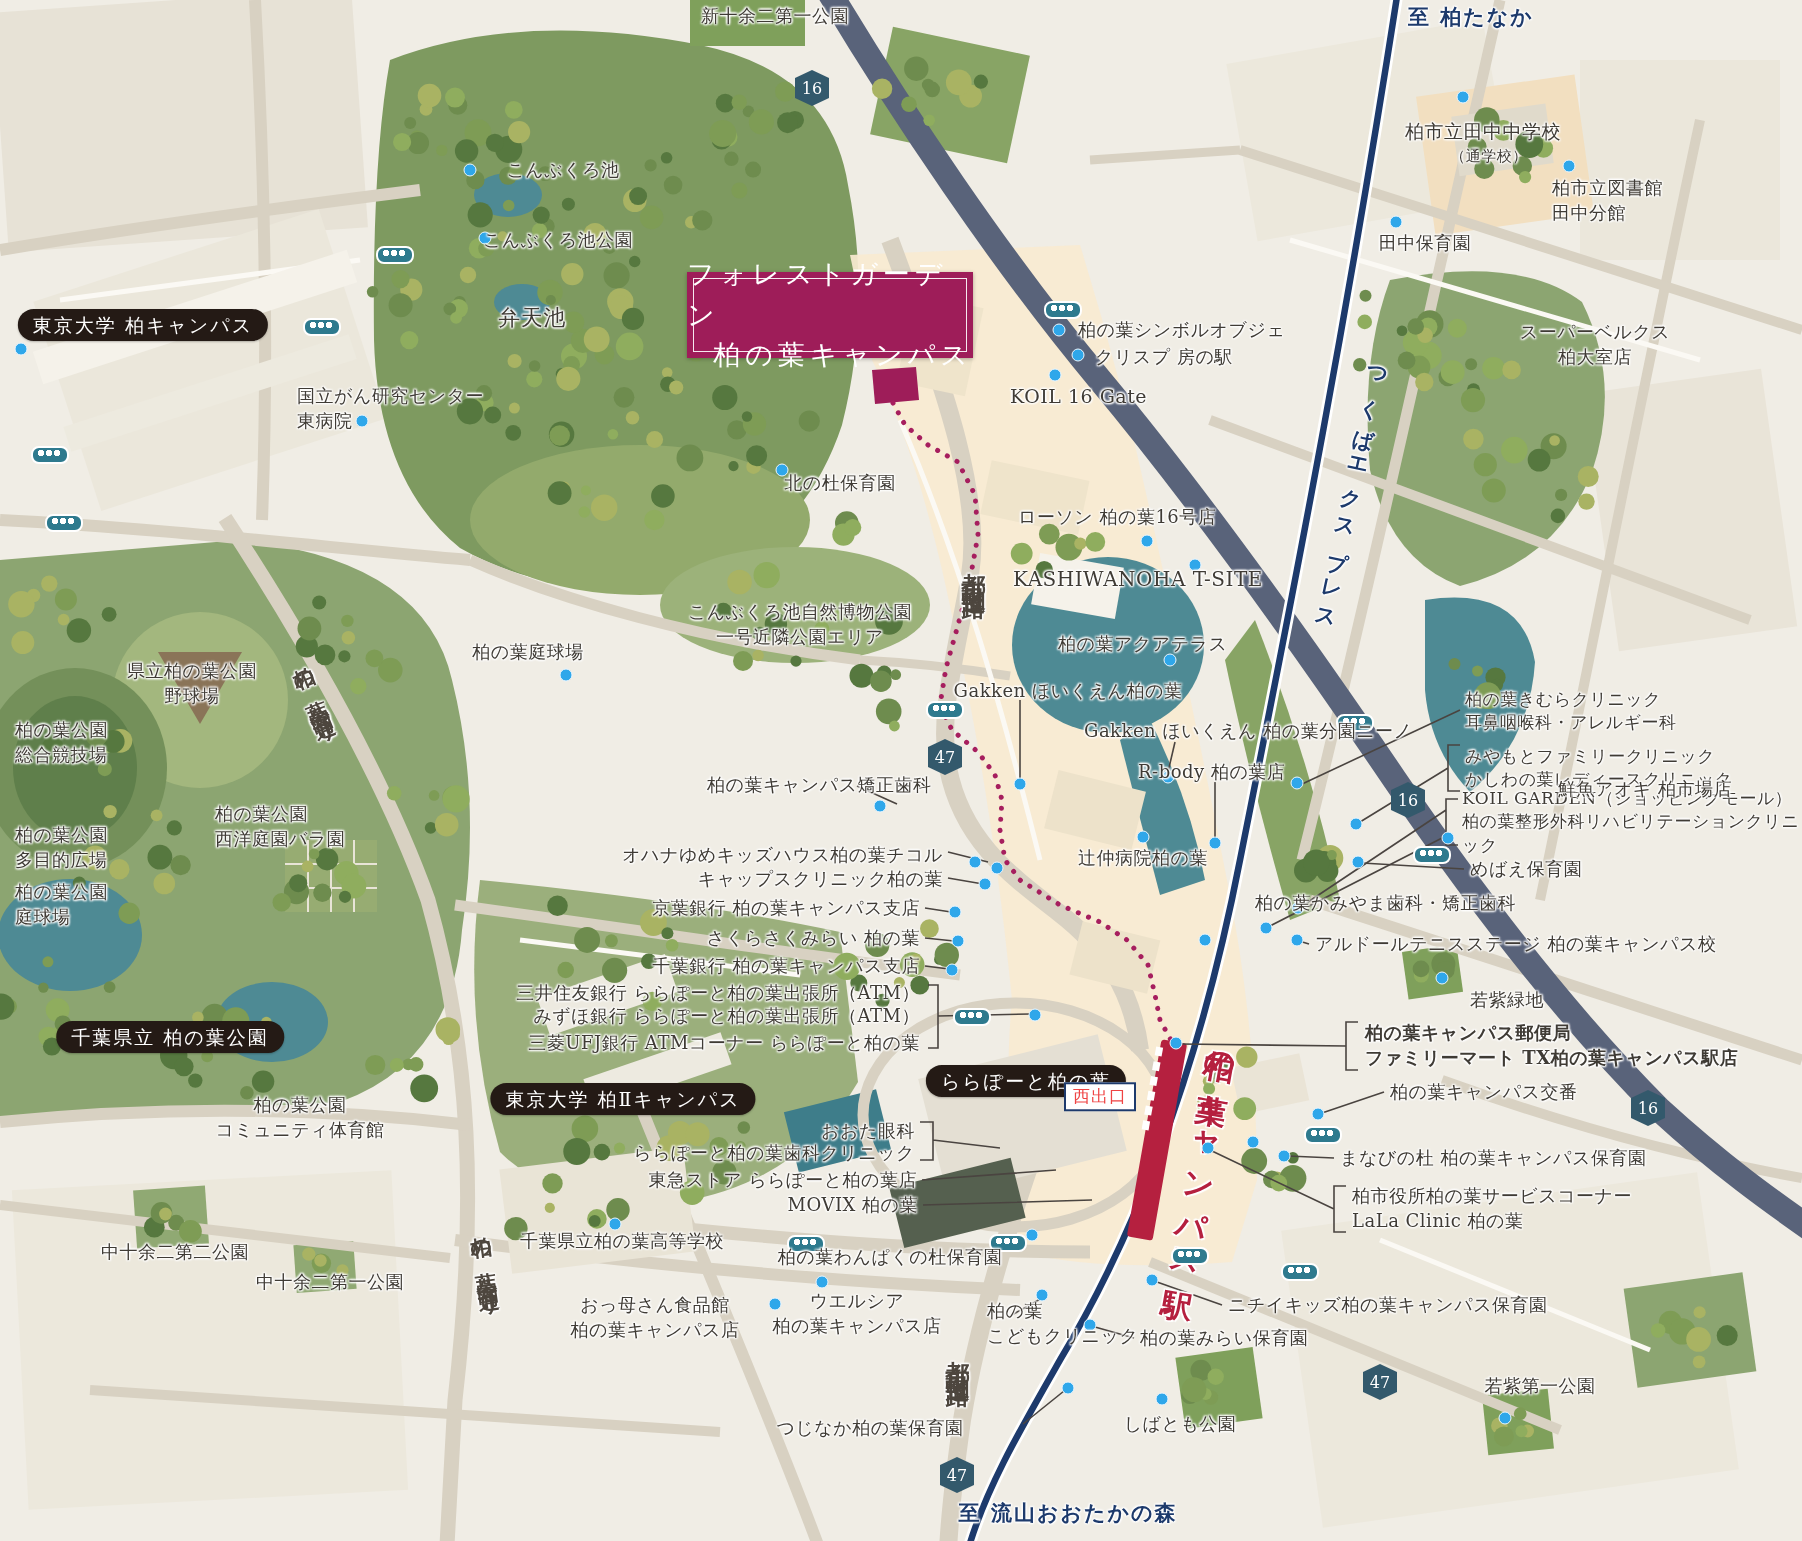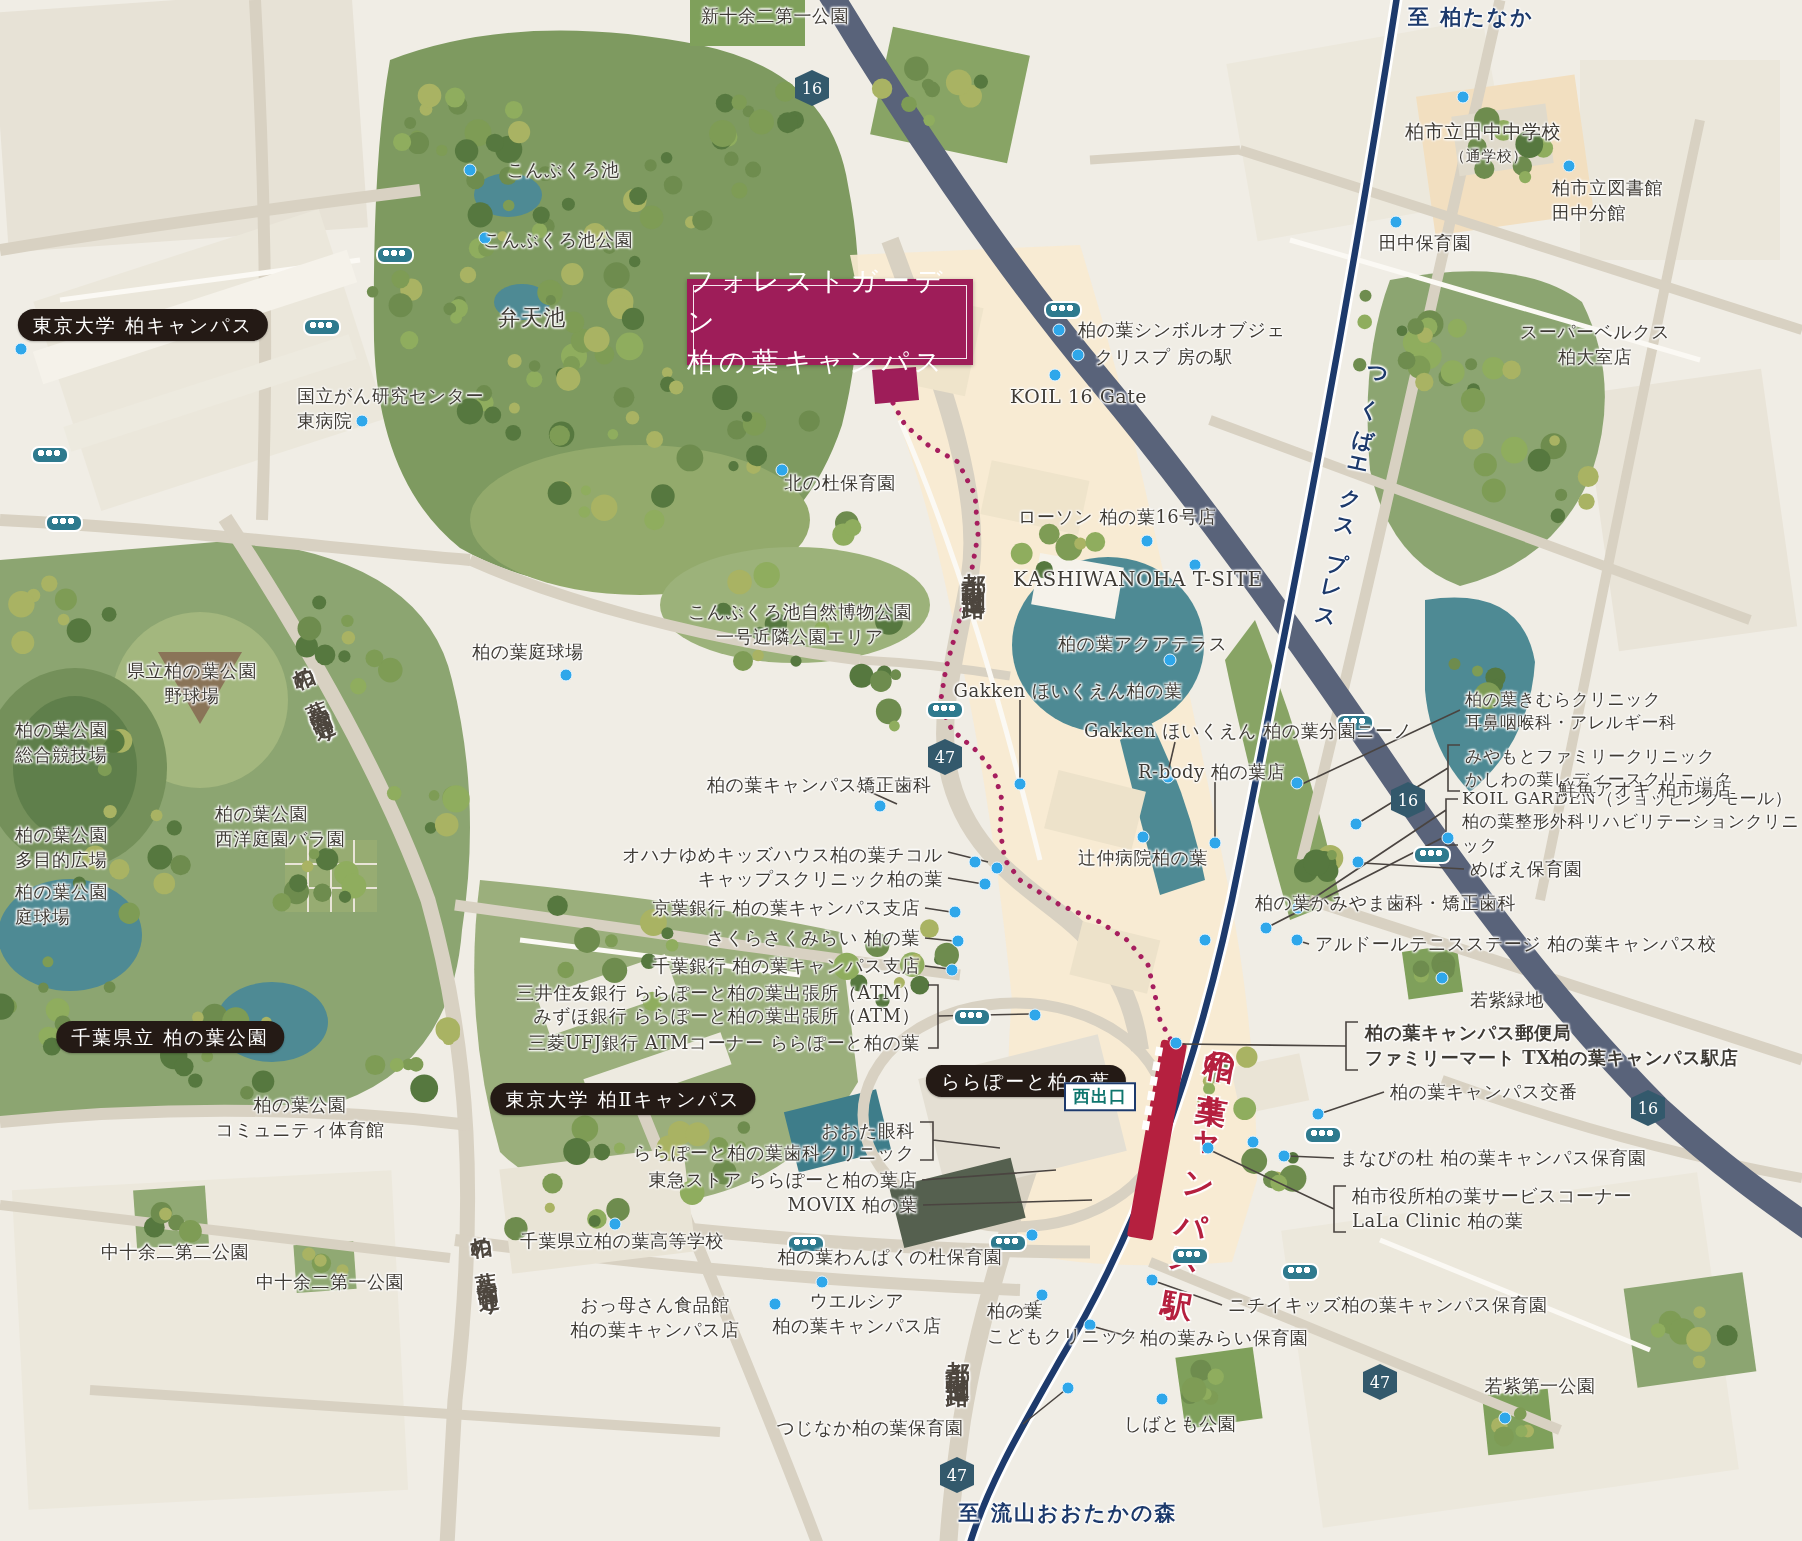--- a/index.html
+++ b/index.html
@@ -12,36 +12,36 @@
       transform:translate(-50%,-50%);
       text-shadow:0 0 2px #fff,0 0 3px #fff,1px 1px 2px #fff,-1px -1px 2px #fff,1px -1px 2px #fff,-1px 1px 2px #fff;}
   .lb[data-ta="left"]{transform:translate(0,-50%);text-align:left;}
   .lb[data-ta="right"]{transform:translate(-100%,-50%);text-align:right;}
   .pill{background:#241A15;color:#FFFFFF;border-radius:999px;padding:3px 15px;
         font-size:19px;letter-spacing:2px;white-space:nowrap;text-shadow:none;
         box-shadow:0 1px 2px rgba(0,0,0,.25);}
   .dest{color:#1D3A6C;font-weight:bold;font-size:21px;letter-spacing:2px;}
   .railname{color:#1D3A6C;writing-mode:vertical-rl;font-weight:bold;letter-spacing:7px;}
   .roadv{writing-mode:vertical-rl;color:#4D463E;font-weight:bold;letter-spacing:6px;}
-  .exit{background:#fff;border:2px solid #1D3A6C;color:#0f766e;font-weight:bold;
+  .exit{background:#fff;border:2px solid #1D3A6C;color:#ef4444;font-weight:normal;
         padding:1px 7px;font-size:17px;letter-spacing:1px;white-space:nowrap;text-shadow:none;}
   .busstop{position:absolute;width:34px;height:14px;border-radius:8px;background:#2E7A8E;
         border:2px solid #fff;transform:translate(-50%,-50%);
         background-image:radial-gradient(circle 3px at 8px 5px,#fff 99%,transparent),
                          radial-gradient(circle 3px at 16px 5px,#fff 99%,transparent),
                          radial-gradient(circle 3px at 24px 5px,#fff 99%,transparent);}
   .dot{position:absolute;width:11px;height:11px;border-radius:50%;background:#2FA7EA;
        border:1px solid #EAF6FF;transform:translate(-50%,-50%);}
   .shield{position:absolute;width:34px;height:36px;background:#33596C;color:#fff;
        transform:translate(-50%,-50%);display:flex;align-items:center;justify-content:center;
        font-size:16px;clip-path:polygon(50% 0,100% 22%,100% 78%,50% 100%,0 78%,0 22%);
        text-shadow:none;}
-  #title-box{position:absolute;left:687px;top:279px;width:286px;height:86px;
+  #title-box{position:absolute;left:687px;top:272px;width:286px;height:86px;
        background:#9E1D59;outline:1px solid rgba(255,255,255,.9);outline-offset:-7px;
-       display:flex;flex-direction:column;align-items:flex-start;justify-content:center;
+       display:flex;flex-direction:column;align-items:flex-end;justify-content:center;
        color:#fff;font-size:27px;letter-spacing:5px;line-height:1.5;box-shadow:0 1px 4px rgba(0,0,0,.3);}
   #station-name{position:absolute;left:1205px;top:1150px;color:#B5203F;
        writing-mode:vertical-rl;font-size:31px;font-weight:bold;letter-spacing:4px;
        transform:translate(-50%,-50%) rotate(10deg);
        text-shadow:0 0 2px #fff,0 0 3px #fff,1.5px 1.5px 1px #fff,-1.5px -1.5px 1px #fff,1.5px -1.5px 1px #fff,-1.5px 1.5px 1px #fff;}
 </style>
 </head>
 <body>
 
 <div id="map">

